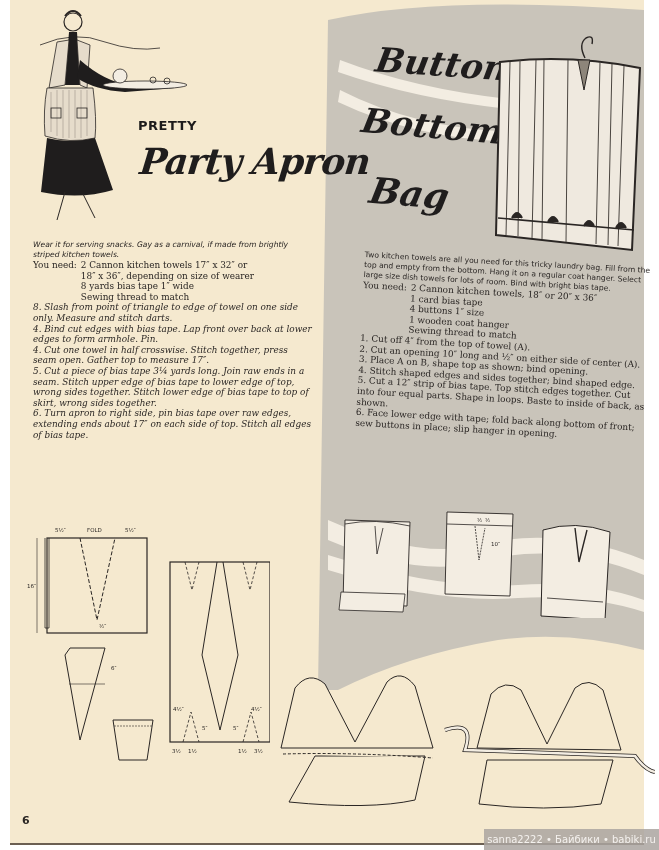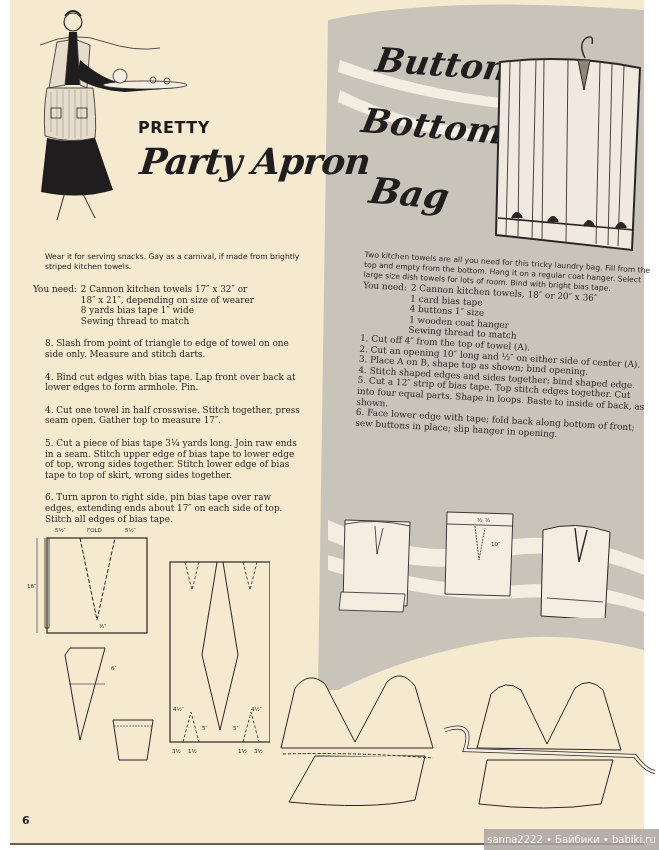--- a/index.html
+++ b/index.html
@@ -1,29 +1,29 @@
 <!DOCTYPE html>
 <html><head>
 <meta charset="utf-8">
 <style>
   html, body { margin:0; padding:0; }
   body { width:659px; height:850px; background:#ffffff; position:relative; overflow:hidden; font-family:"DejaVu Serif", serif; }
   .page { position:absolute; left:10px; top:0; width:634px; height:843px; background:#f5e9cf; box-shadow: 0 2px 0 #6b5f52; }
   .panel { position:absolute; left:318px; top:0; width:326px; height:690px; }
   .illus { position:absolute; }
-  .pretty { position:absolute; left:138px; top:118px; font-family:"DejaVu Sans", sans-serif; font-weight:bold; font-size:16px; letter-spacing:0.5px; color:#1d1b1b; }
+  .pretty { position:absolute; left:138px; top:118px; font-family:"DejaVu Sans", sans-serif; font-weight:bold; font-size:13px; letter-spacing:0.5px; color:#1d1b1b; }
   .script-title { position:absolute; font-family:"DejaVu Serif", serif; font-style:italic; font-weight:bold; color:#1f1d1d; transform:skewX(-6deg); }
   .party { left:140px; top:140px; font-size:36px; letter-spacing:-1px; }
   .bag-t1 { left:376px; top:44px; font-size:34px; transform:rotate(4deg) skewX(-6deg); }
   .bag-t2 { left:362px; top:106px; font-size:34px; transform:rotate(5deg) skewX(-6deg); }
   .bag-t3 { left:370px; top:172px; font-size:36px; transform:rotate(5deg) skewX(-6deg); }
   .intro-sans { font-family:"DejaVu Sans", sans-serif; font-size:7.6px; line-height:10px; color:#2a2624; }
   .body-serif { font-family:"DejaVu Serif", serif; font-size:8.9px; line-height:10.6px; color:#2a2624; }
   .left-text { position:absolute; left:33px; top:240px; width:280px; }
-  .left-text p { margin:12px; }
+  .left-text p { margin:0;font-style:italic; }
   .needs { display:flex; }
   .needs .lbl { white-space:nowrap; padding-right:4px; }
   .needs .lst div { white-space:nowrap; }
   .right-text { position:absolute; left:365px; top:250px; width:290px; transform:rotate(3.2deg); transform-origin:0 0; }
   .right-text p { margin:0; }
   .dim { font-family:"DejaVu Sans", sans-serif; font-size:5.5px; fill:#2a2624; }
   .pagenum { position:absolute; left:22px; top:814px; font-family:"DejaVu Sans", sans-serif; font-weight:bold; font-size:11px; color:#2a2624; }
   .watermark { position:absolute; left:484px; top:829px; width:175px; height:21px; background:rgba(170,165,160,0.85); color:#f4f1ee; font-family:"DejaVu Sans", sans-serif; font-size:10px; line-height:21px; text-align:center; }
 </style>
 </head>
@@ -75,21 +75,21 @@
   <path d="M8 188 L144 200" stroke="#2a2624" stroke-width="1.6"></path>
   <path d="M22 188 q5 -10 10 0 M58 192 q5 -10 10 0 M94 196 q5 -10 10 0 M126 198 q5 -10 10 0" fill="#2a2624" stroke="#2a2624" stroke-width="2"></path>
 </svg>
 
 <div class="left-text">
   <p class="intro-sans">Wear it for serving snacks. Gay as a carnival, if made from brightly striped kitchen towels.</p>
   <div class="needs body-serif">
     <span class="lbl">You need:</span>
     <div class="lst">
       <div>2 Cannon kitchen towels 17″ x 32″ or</div>
-      <div>18″ x 21″, depending on size of wearer</div>
+      <div>18″ x 36″, depending on size of wearer</div>
       <div>8 yards bias tape 1″ wide</div>
       <div>Sewing thread to match</div>
     </div>
   </div>
   <p class="body-serif">8. Slash from point of triangle to edge of towel on one side only. Measure and stitch darts.</p>
   <p class="body-serif">4. Bind cut edges with bias tape. Lap front over back at lower edges to form armhole. Pin.</p>
   <p class="body-serif">4. Cut one towel in half crosswise. Stitch together, press seam open. Gather top to measure 17″.</p>
   <p class="body-serif">5. Cut a piece of bias tape 3¼ yards long. Join raw ends in a seam. Stitch upper edge of bias tape to lower edge of top, wrong sides together. Stitch lower edge of bias tape to top of skirt, wrong sides together.</p>
   <p class="body-serif">6. Turn apron to right side, pin bias tape over raw edges, extending ends about 17″ on each side of top. Stitch all edges of bias tape.</p>
 </div>

